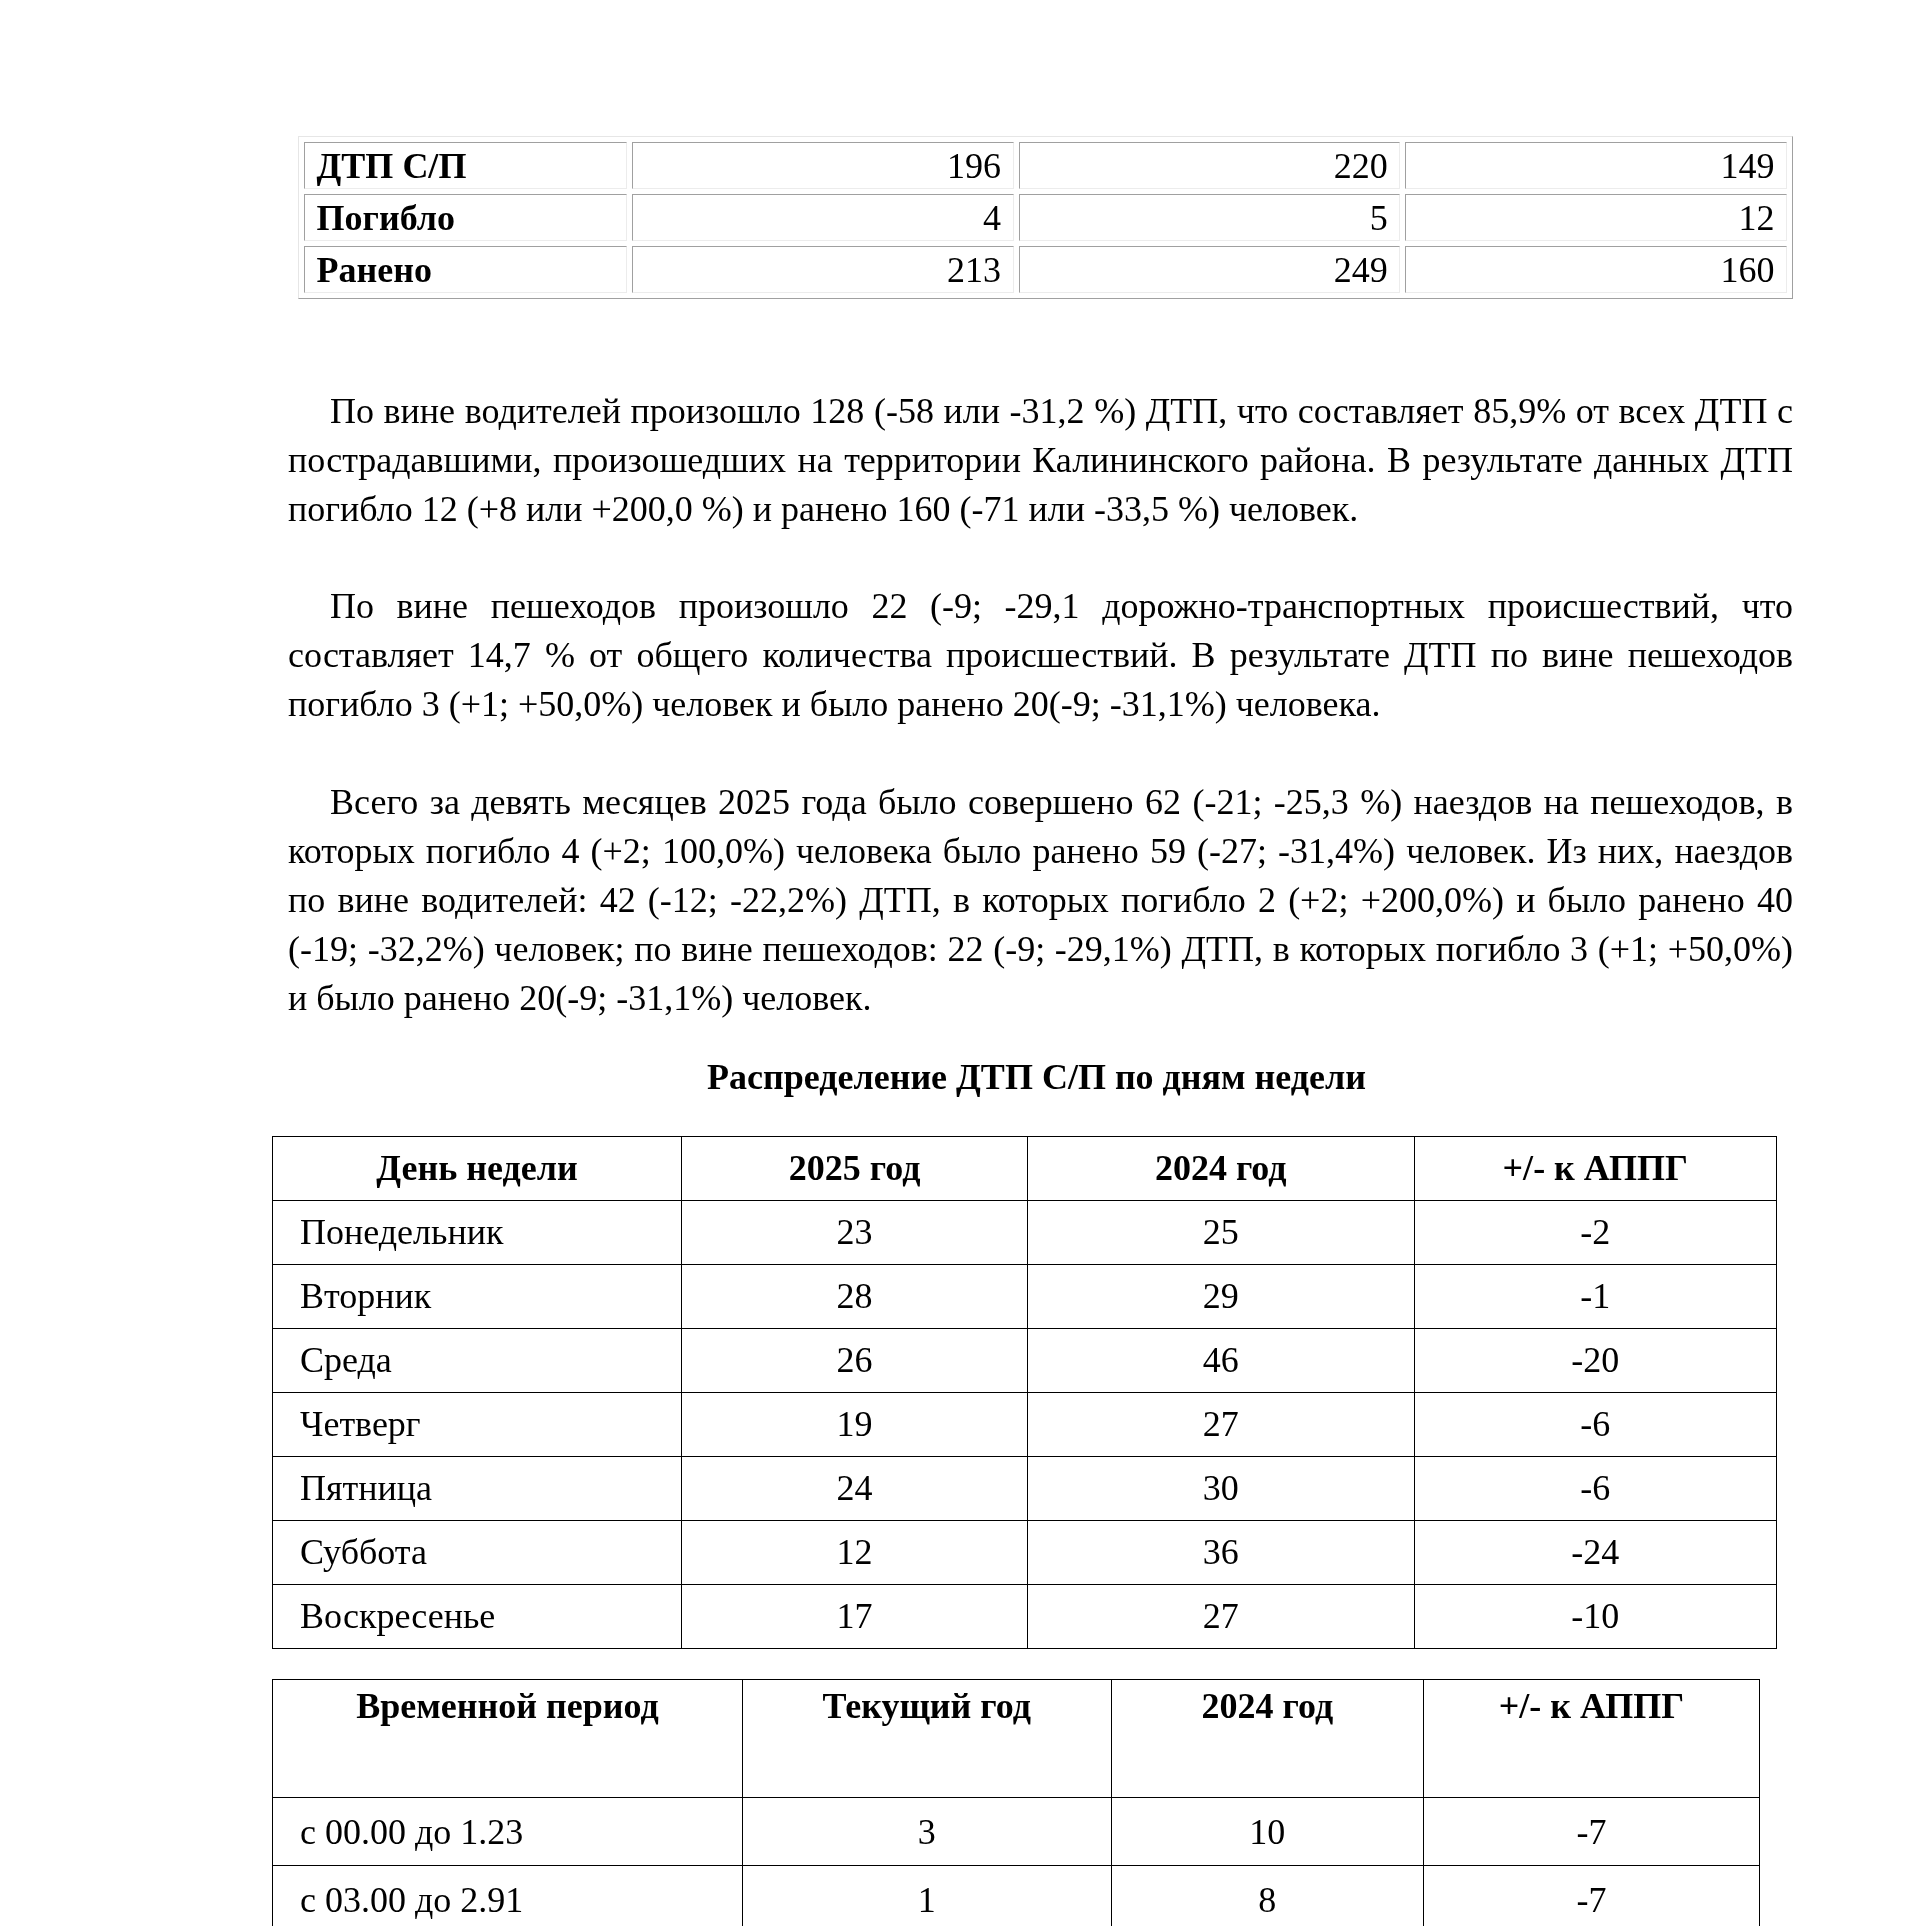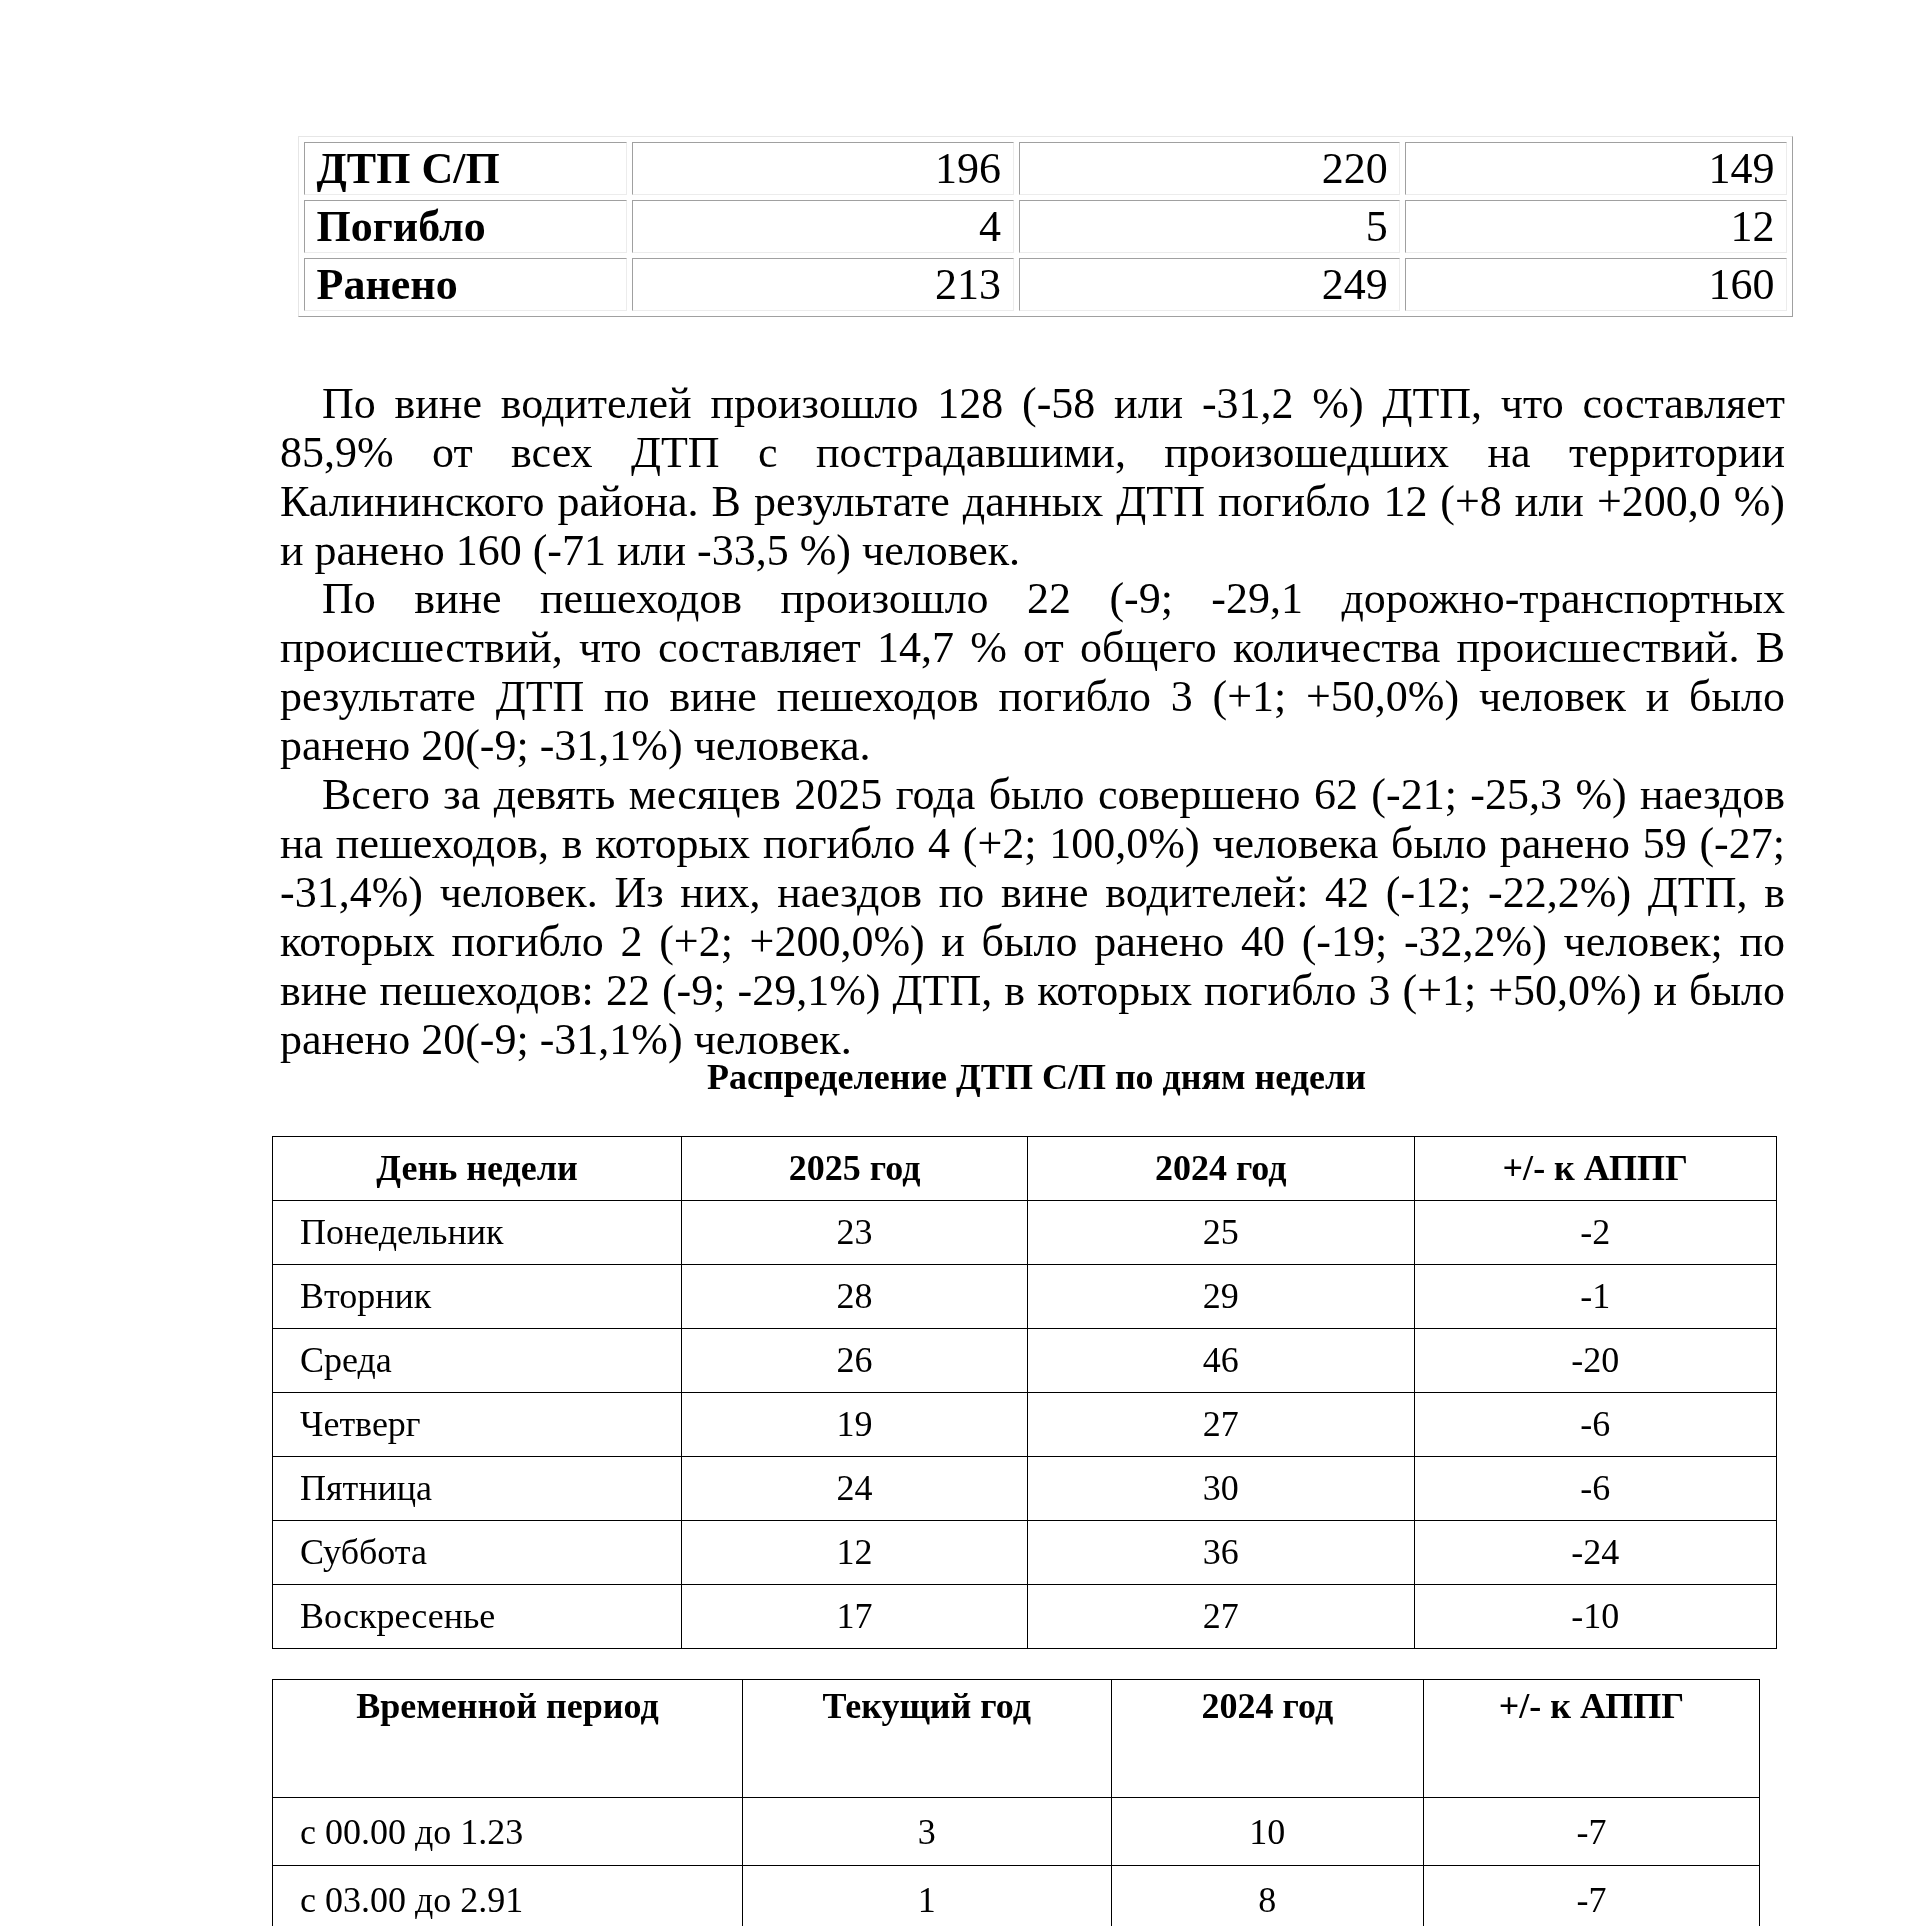--- a/index.html
+++ b/index.html
@@ -4,28 +4,28 @@
 <style>
   html, body { margin:0; padding:0; background:#ffffff; }
   body { width:1911px; height:2703px; position:relative; overflow:hidden;
          font-family:"Liberation Serif", "DejaVu Serif", serif; color:#000; }
   .page { position:absolute; left:0; top:0; width:1911px; height:2703px; }
 
   
   .summary { position:absolute; left:298px; top:136px; width:1495px;
              border-collapse:separate; border-spacing:5.4px;
              border:1.5px solid; border-color:#e6e6e6 #a0a0a0 #a0a0a0 #e6e6e6;
-             font-size:44px; }
+             font-size:36px; }
   .summary td { border:1.5px solid; border-color:#a0a0a0 #ececec #ececec #a0a0a0;
                 height:45px; padding:0 11.6px; vertical-align:middle; }
   .summary td.lbl { font-weight:bold; text-align:left; width:22%; }
   .summary td.num { text-align:right; }
 
-  .para { position:absolute; left:272px; width:1505px; font-size:44px;
-          line-height:49px; text-align:justify; margin:8px; }
+  .para { position:absolute; left:272px; width:1505px; font-size:36px;
+          line-height:49px; text-align:justify; margin:16px; }
   .para .ind { display:inline-block; width:42px; }
 
   .title { position:absolute; left:272px; width:1505px; text-align:center;
            font-weight:bold; font-size:36px; margin:12px; }
 
   table.grid { position:absolute; border-collapse:collapse; font-size:36px; }
   table.grid th, table.grid td { border:1.9px solid #000; padding:8px 23px; }
   table.grid th { font-weight:bold; text-align:center; }
   table.grid td.c { text-align:center; }
   table.grid td.l { text-align:left; }

